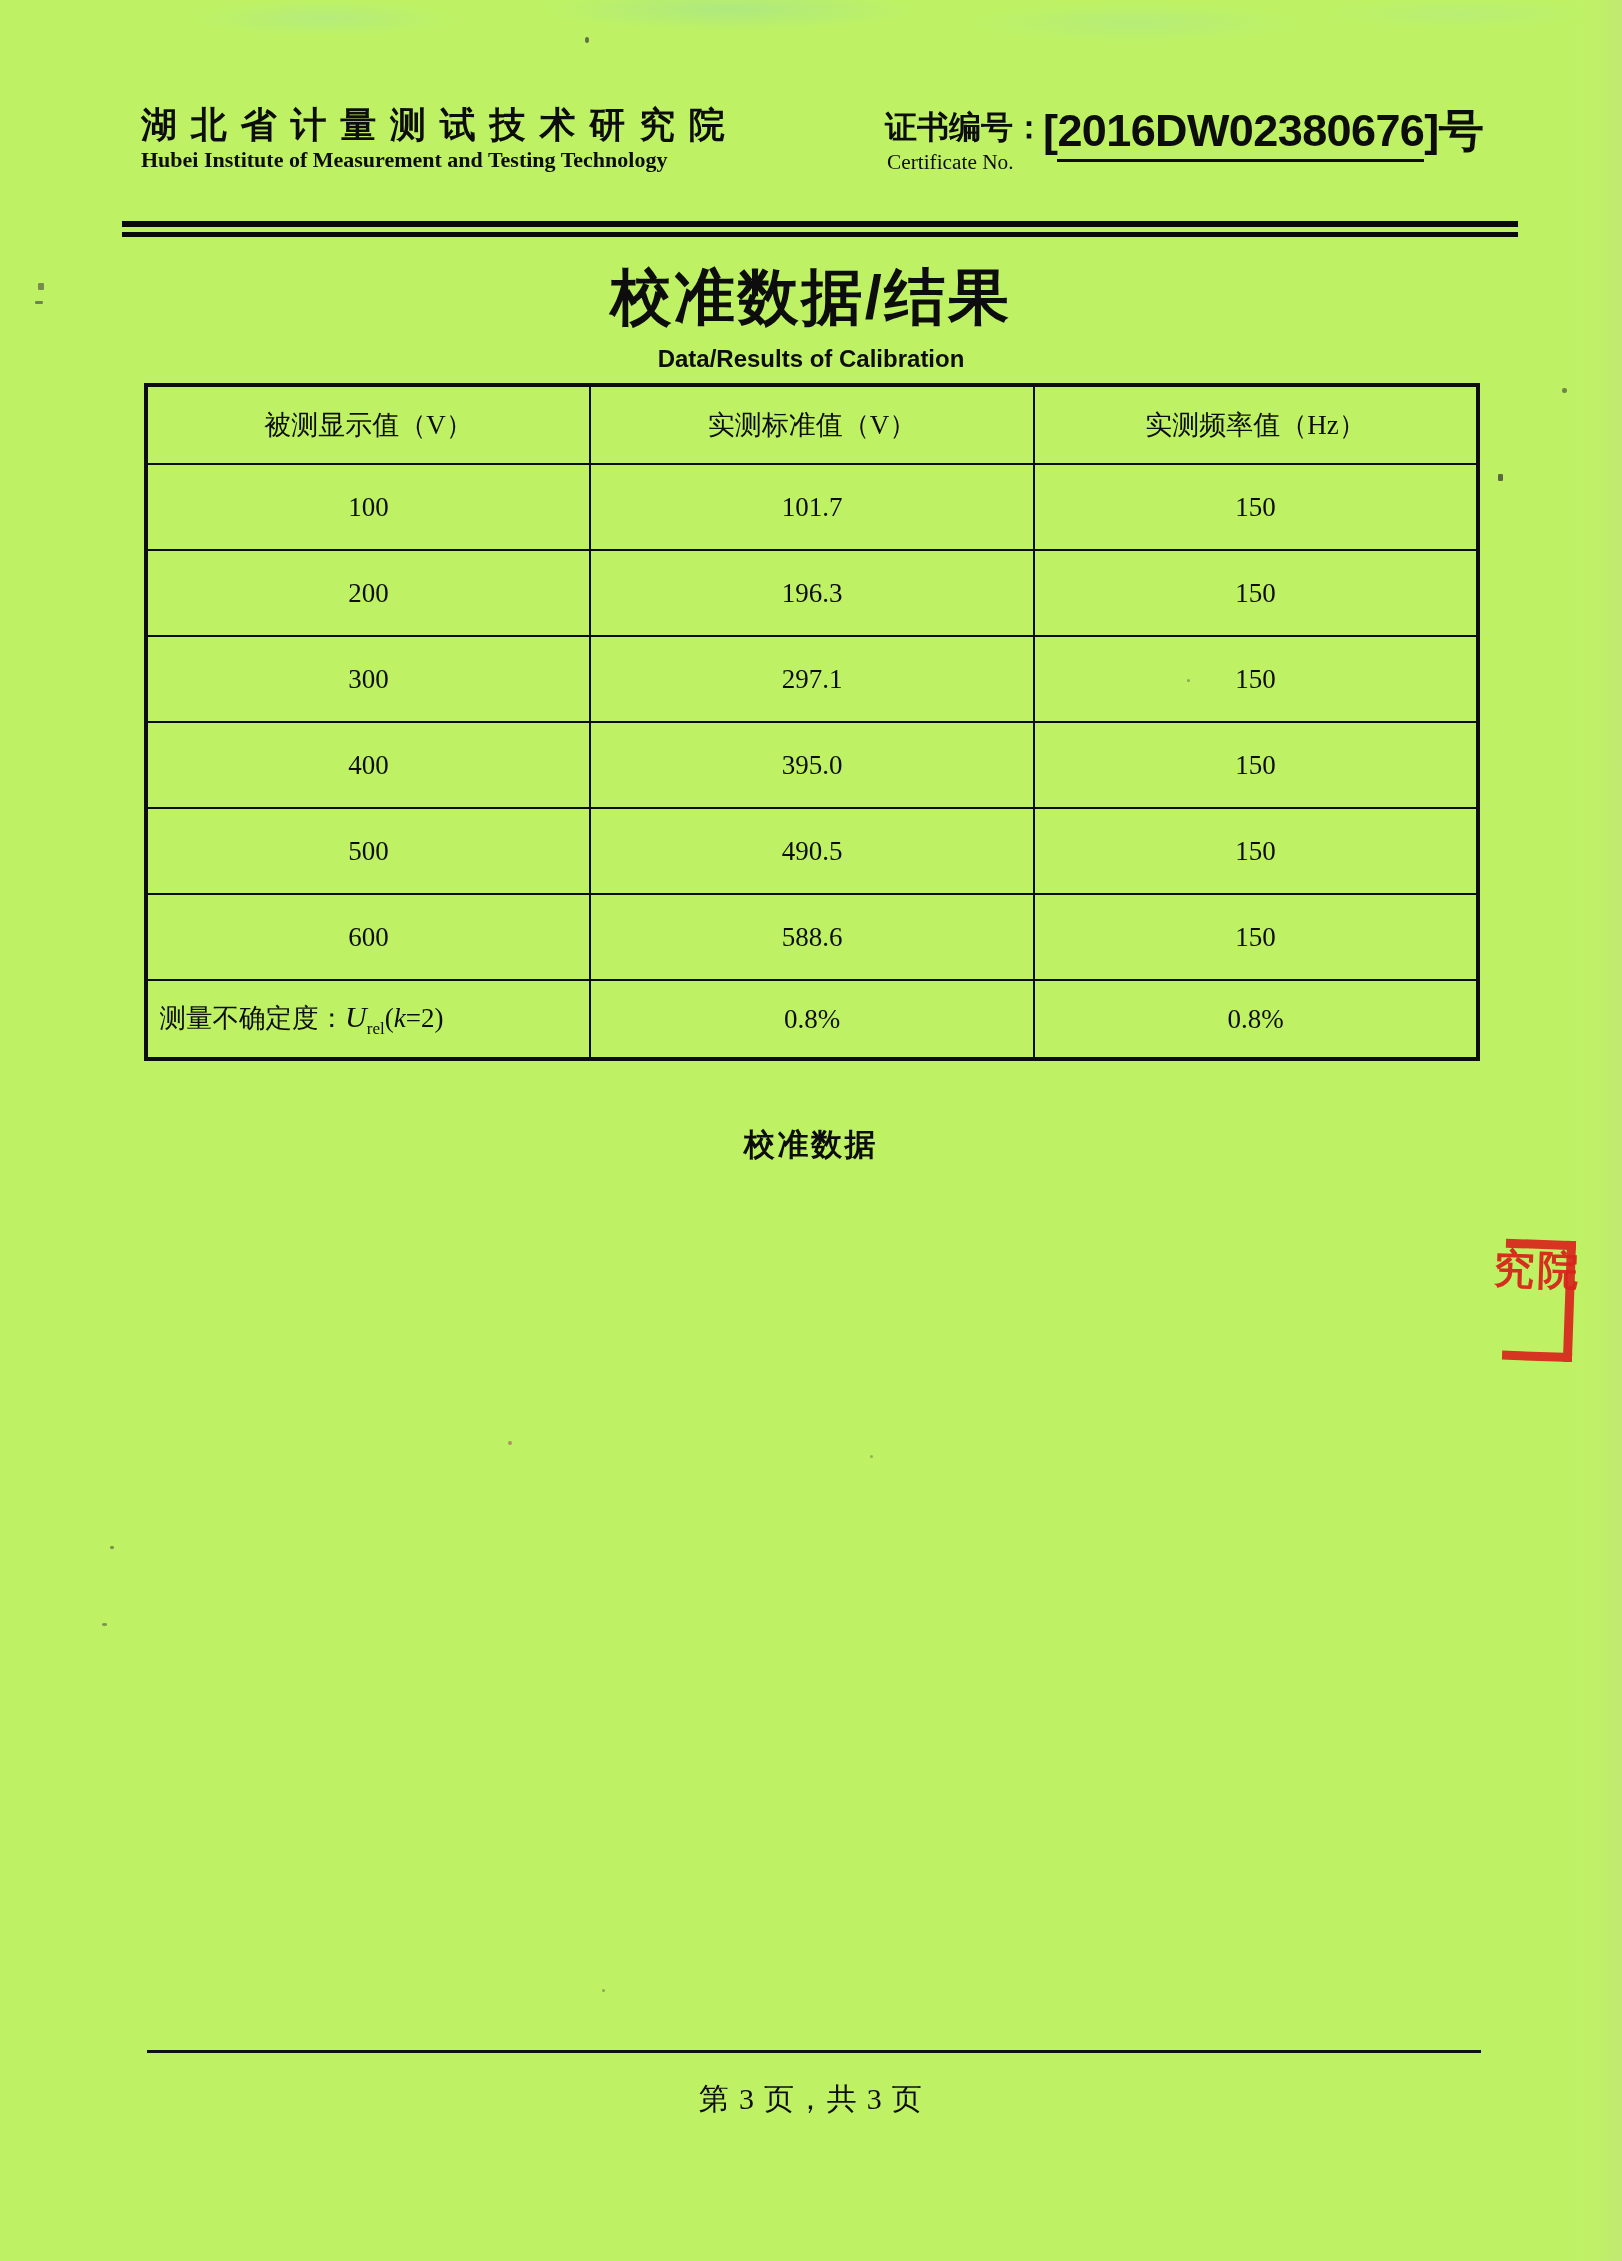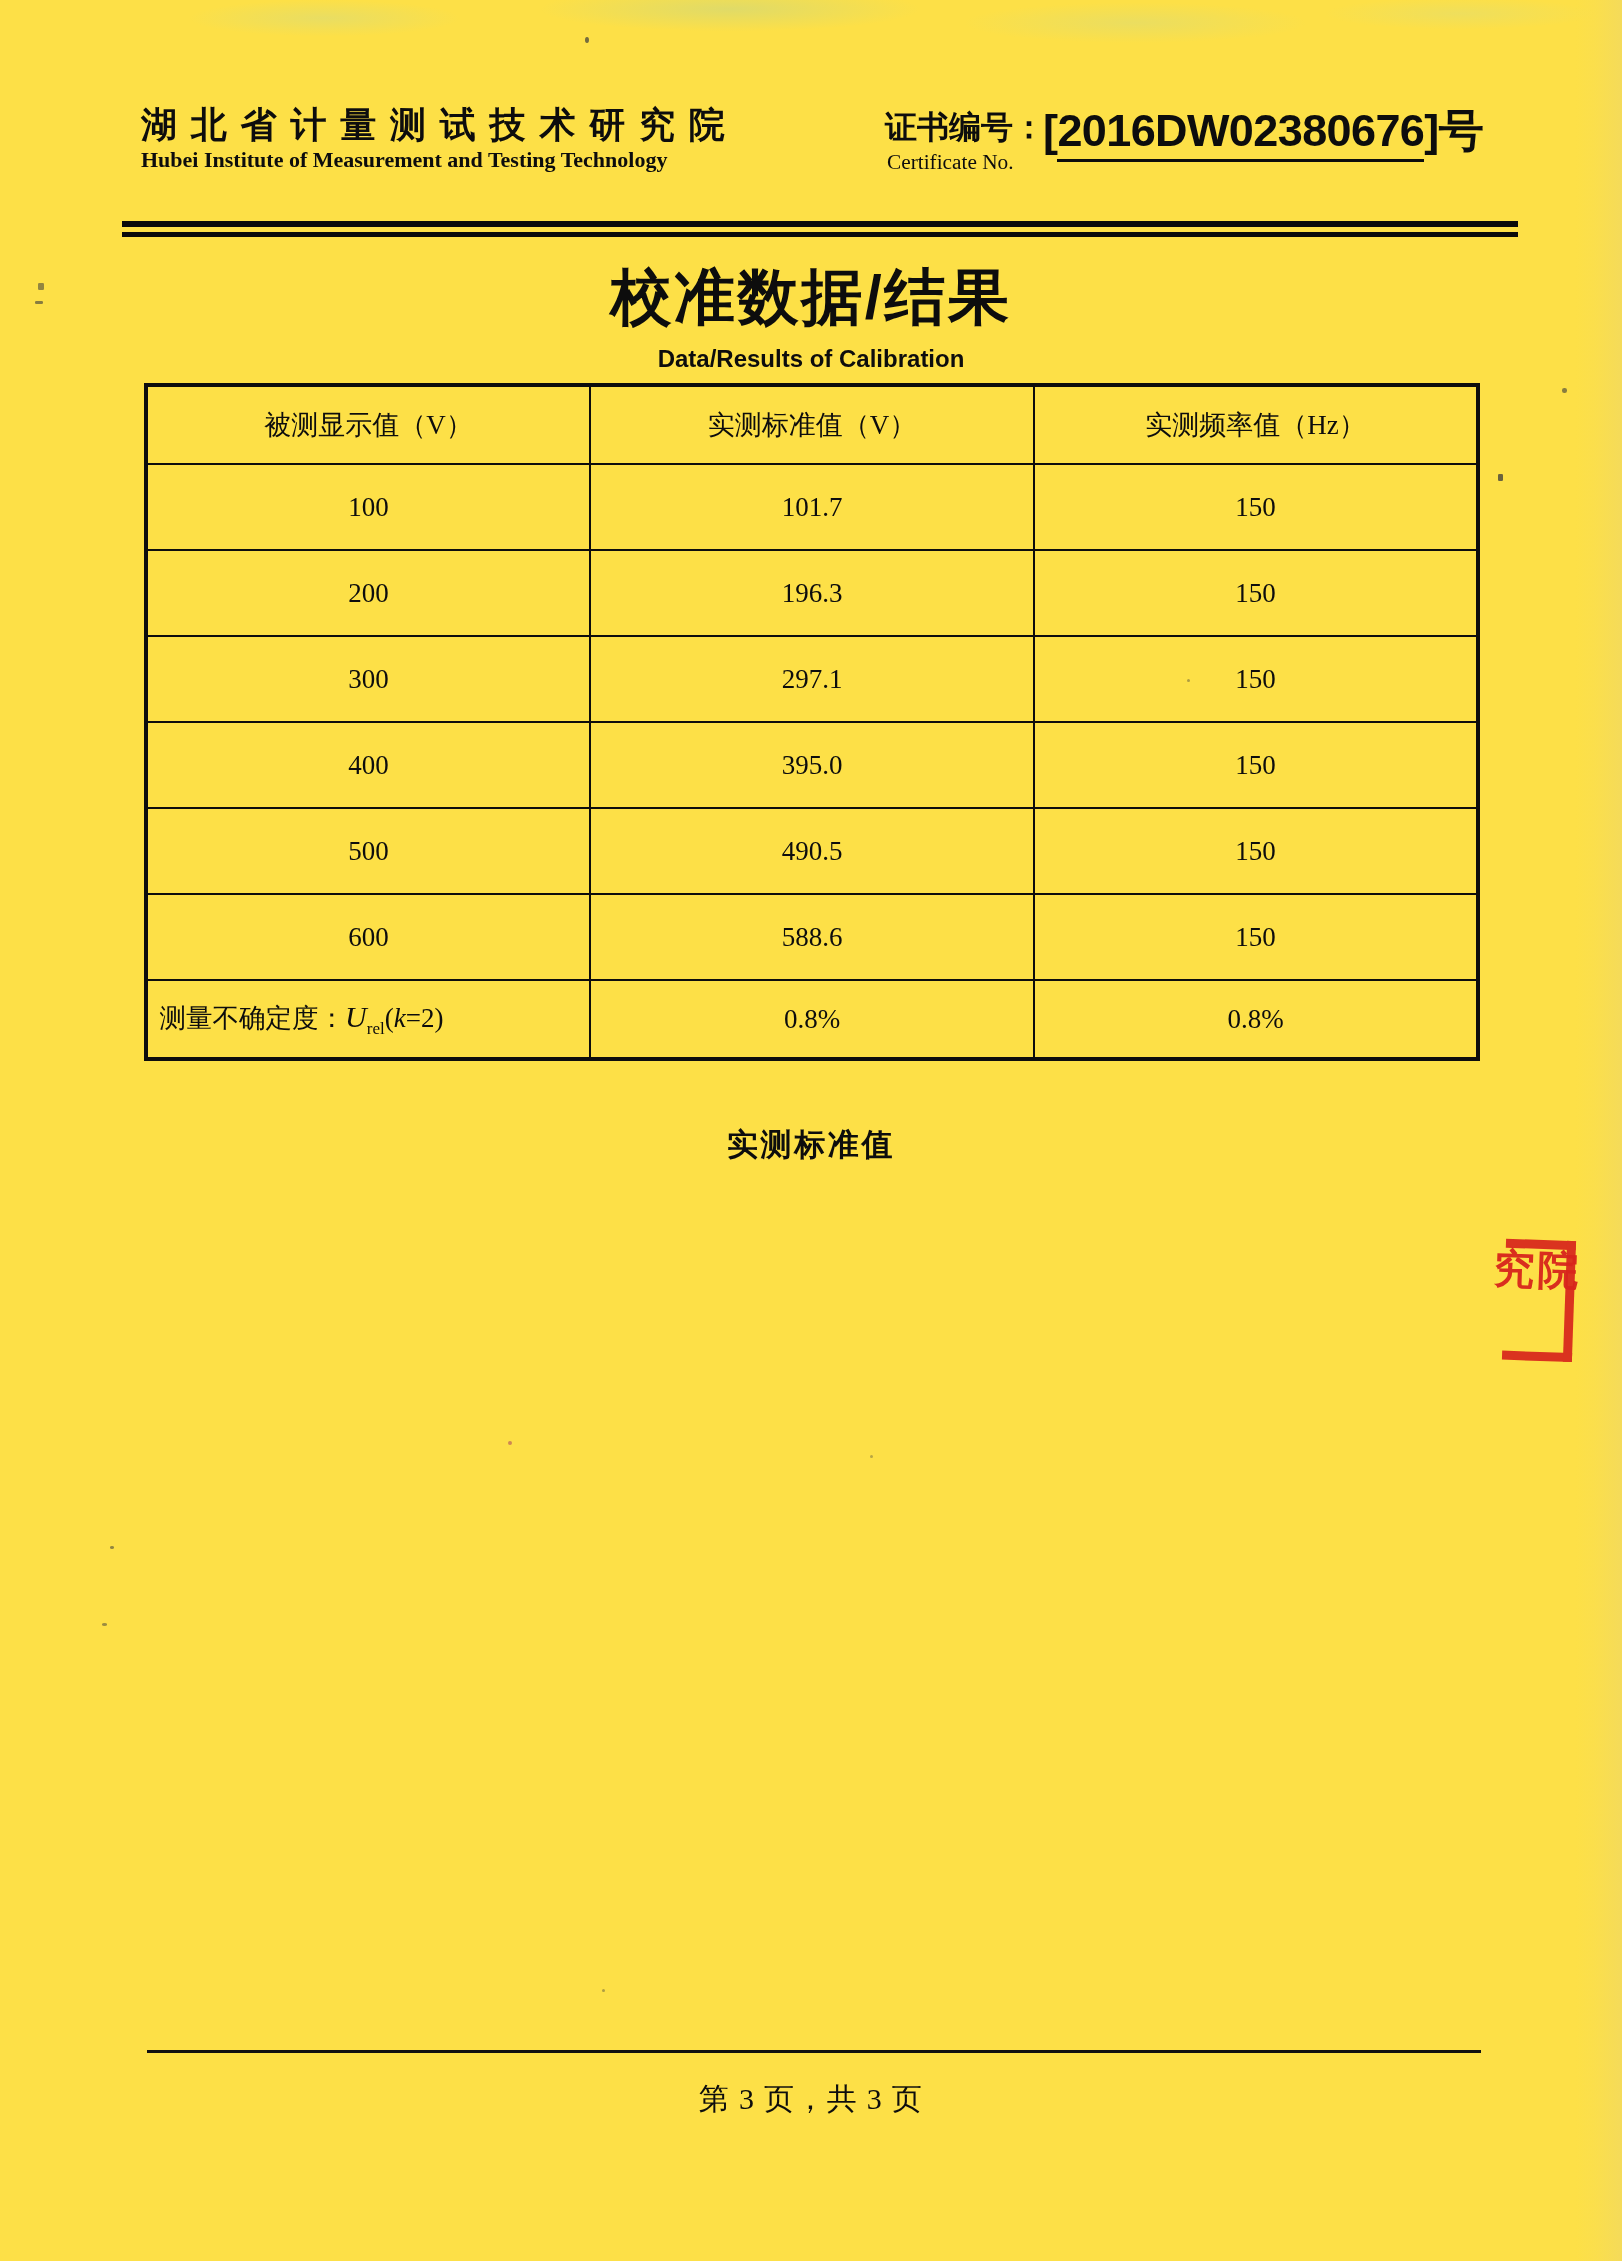--- a/index.html
+++ b/index.html
@@ -5,21 +5,21 @@
   html, body {
     margin: 0;
     padding: 0;
     background: #e8e8e8;
   }
   .page {
     position: relative;
     width: 1622px;
     height: 2261px;
     margin: 0 auto;
-    background: #fde047;
+    background: #bef264;
     overflow: hidden;
     font-family: "Liberation Sans", sans-serif;
     color: #0d0d0d;
   }
 
   
   .noise-top {
     position: absolute; left: 0; top: 0; width: 100%; height: 91px;
     background:
       radial-gradient(ellipse 194px 26px at 20% 20%, rgba(140,210,225,0.18), transparent 70%),
@@ -226,21 +226,21 @@
       <td>150</td>
     </tr>
     <tr class="unc-row">
       <td class="unc-label-cell"><span>测量不确定度：</span><span class="u-sym">U</span><span class="u-sub">rel</span><span class="u-paren">(</span><span class="k-sym">k</span><span class="u-rest">=2)</span></td>
       <td>0.8%</td>
       <td>0.8%</td>
     </tr>
   </tbody>
     </table>
 
-  <div class="blank-note">实测标准值</div>
+  <div class="blank-note">校准数据</div>
 
   <div class="stamp">
     <div class="stamp-frame"></div>
     <div class="stamp-text">究院</div>
   </div>
 
   <div class="footer-rule"></div>
   <div class="footer-text">第 3 页，共 3 页</div>
 
 </div>

